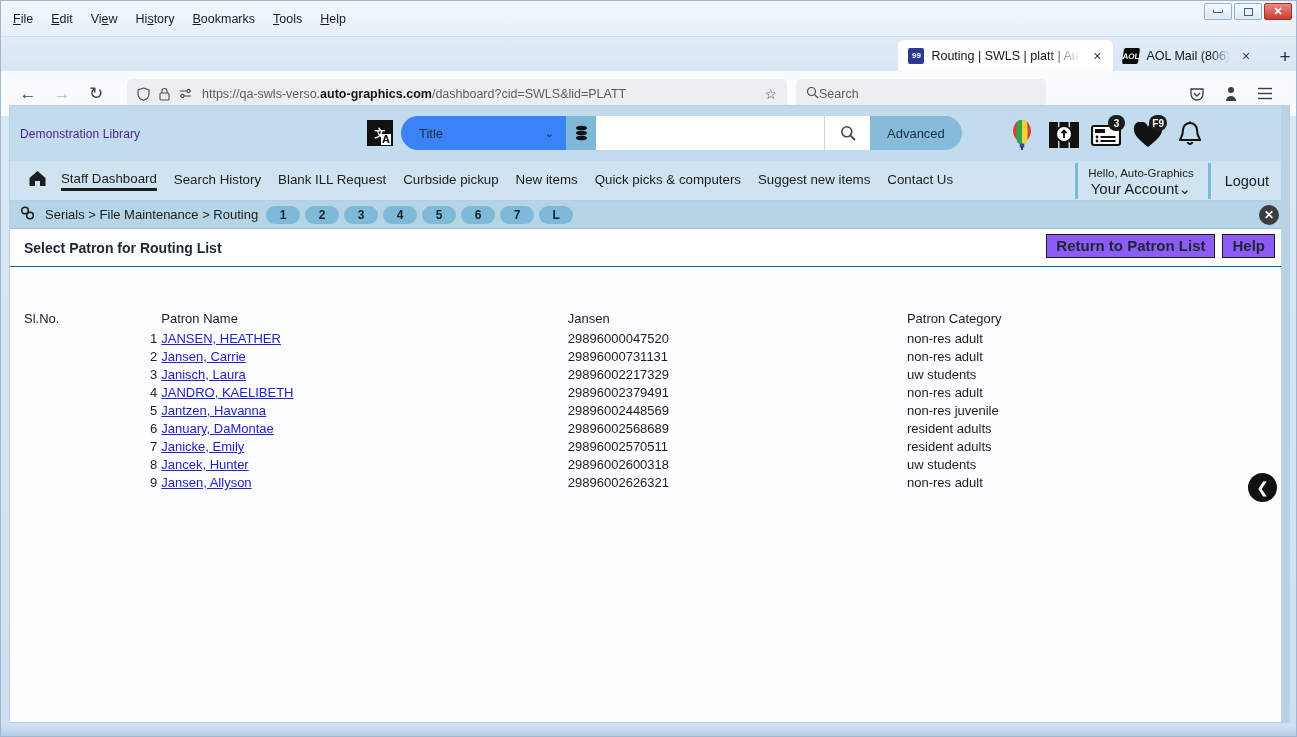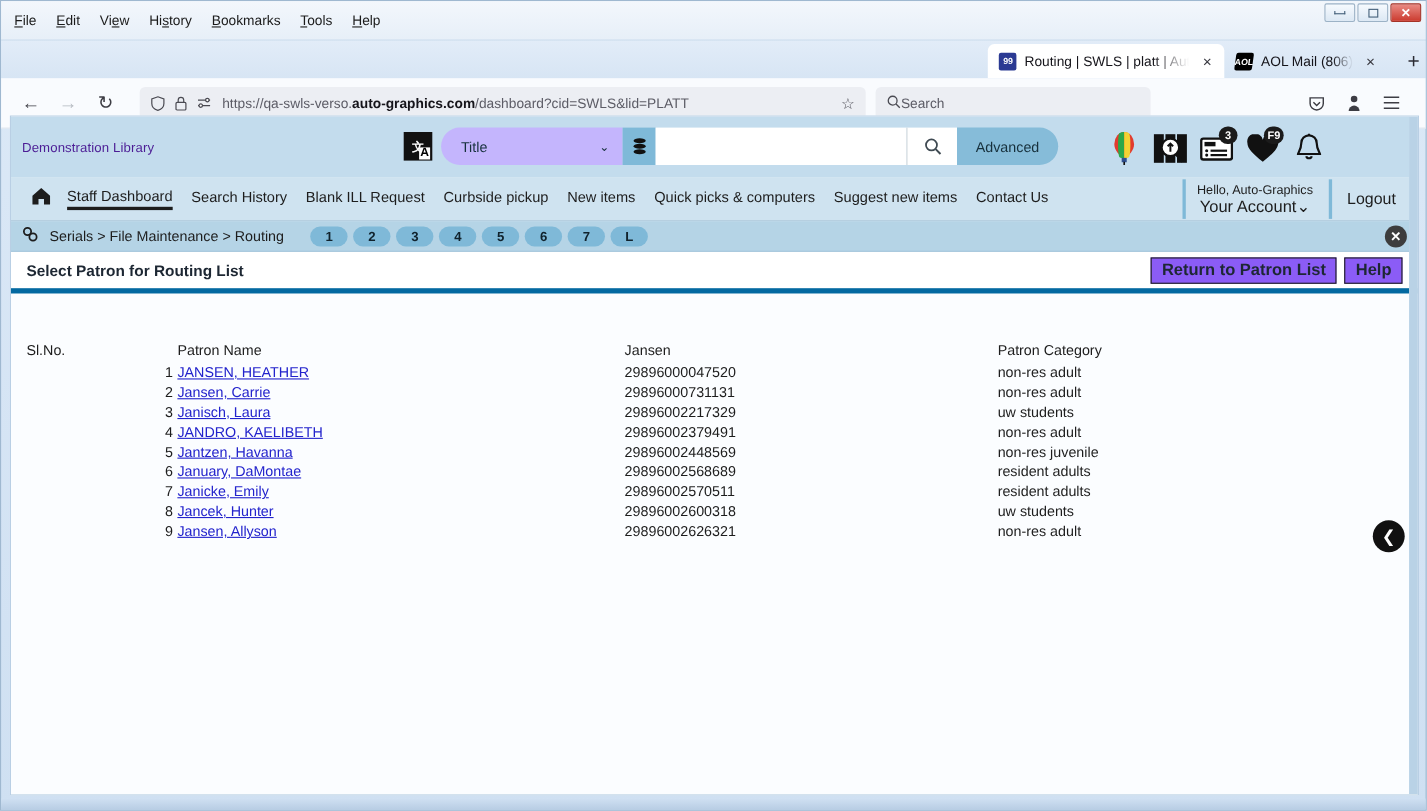--- a/index.html
+++ b/index.html
@@ -202,21 +202,21 @@
     width: 26px; height: 26px;
     margin-right: 8px;
     display: flex; align-items: center; justify-content: center;
     font-size: 11px; font-weight: bold;
     background: #111; color: #fff;
     position: relative;
   }
   .lang-icon .sub { position:absolute; right:2px; bottom:1px; font-size:11px; background:#fff;color:#000;padding:0 1px;line-height:11px;}
   .search-select {
     width: 165px; height: 34px;
-    background: #c4b5fd;
+    background: #3b82f6;
     border-radius: 17px 0 0 17px;
     display: flex; align-items: center;
     padding: 0 12px 0 18px;
     font-size: 13px; color: #16303c;
   }
   .search-select .chev { margin-left: auto; font-size: 11px; }
   .db-icon {
     width: 30px; height: 34px;
     background: #7fb9d8;
     display: flex; align-items: center; justify-content: center;
@@ -305,21 +305,21 @@
   .crumb-strip {
     height: 28px;
     background: #b5d4e6;
     display: flex;
     align-items: center;
     padding-left: 10px;
     position: relative;
     border-bottom: 1px solid #9fc3da;
   }
   .crumb-ic { font-size: 13px; margin-right: 9px; color:#1d1d1d; }
-  .crumb-text { font-size: 13px; color: #1d1d1d; margin-right: 24px; }
+  .crumb-text { font-size: 13px; color: #1d1d1d; margin-right: 8px; }
   .steps { display: flex; gap: 5px; }
   .step {
     width: 34px; height: 18px;
     background: #7fb9d8;
     border-radius: 9px;
     display: flex; align-items: center; justify-content: center;
     font-size: 12px; font-weight: bold; color: #10222c;
   }
   .crumb-close {
     position: absolute; right: 10px; top: 4px;
@@ -332,21 +332,21 @@
   }
 
   
   .title-row {
     height: 38px;
     background: #ffffff;
     display: flex;
     align-items: center;
     padding-left: 14px;
     position: relative;
-    border-bottom: 5px solid #0369a1;
+    border-bottom: 1px solid #0369a1;
   }
   .page-title { font-size: 14px; font-weight: bold; color: #1d2733; }
   .title-actions { position: absolute; right: 14px; top: 5px; display: flex; gap: 7px; }
   .tbtn {
     border: 1px solid #1d1d1d;
     background: #8b5cf6;
     font-size: 15px;
     font-weight: bold;
     color: #1d2733;
     padding: 4px 9px;

